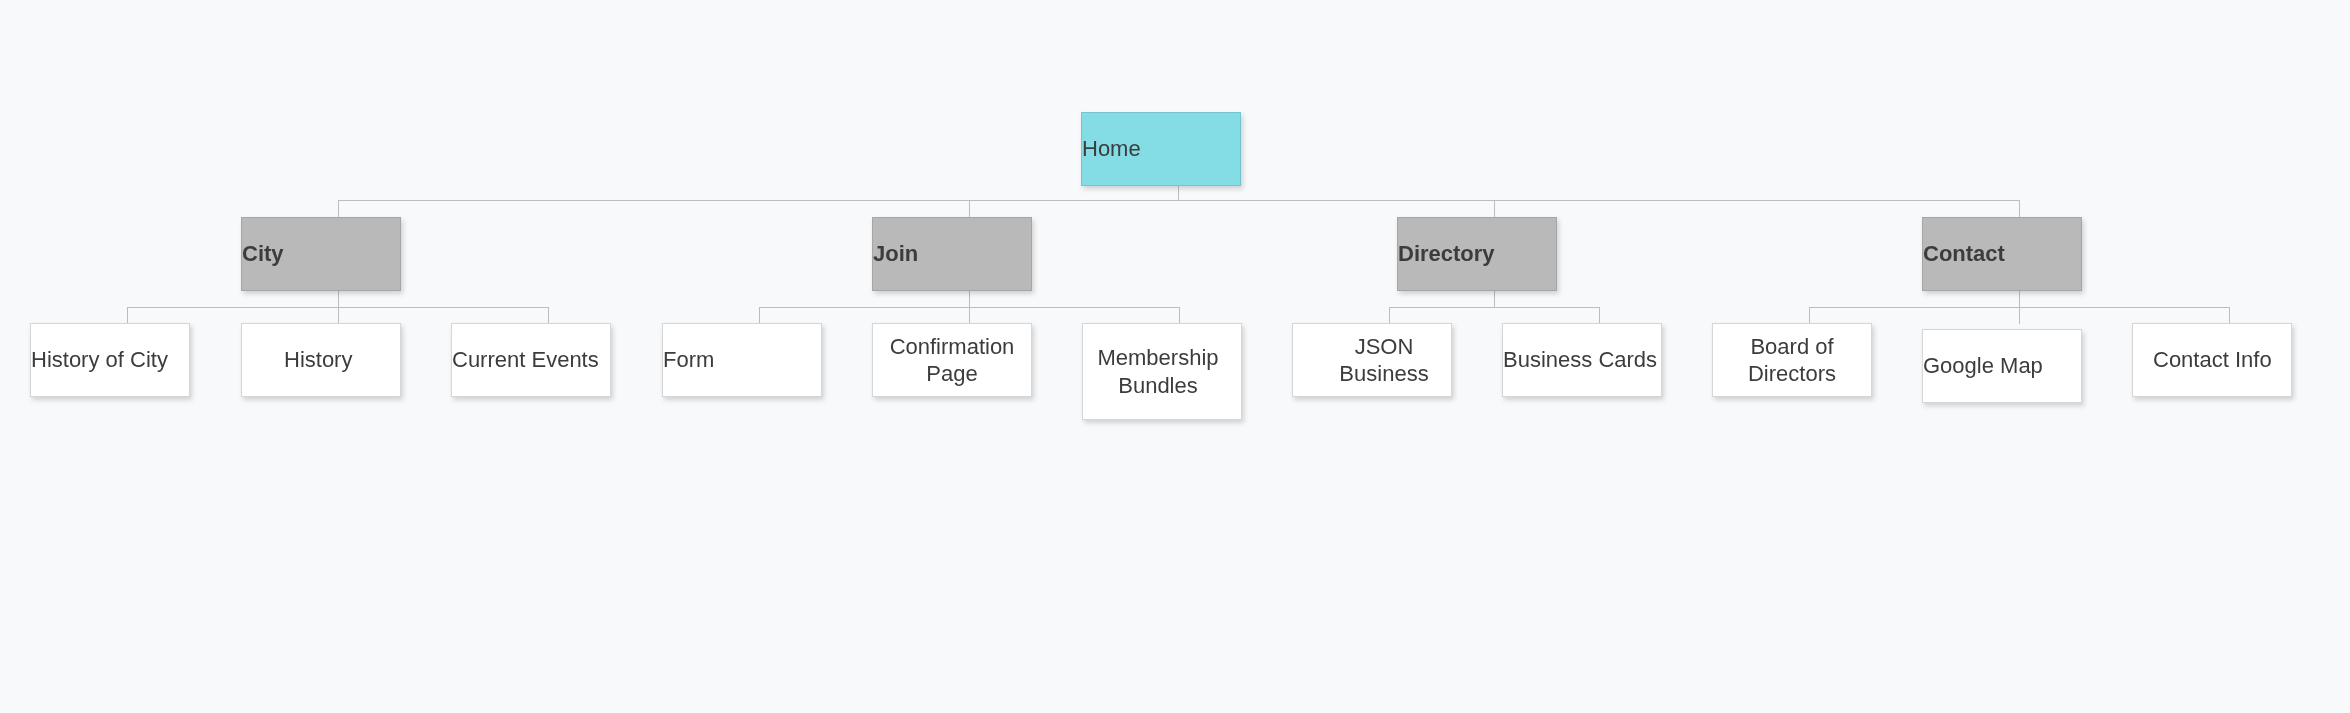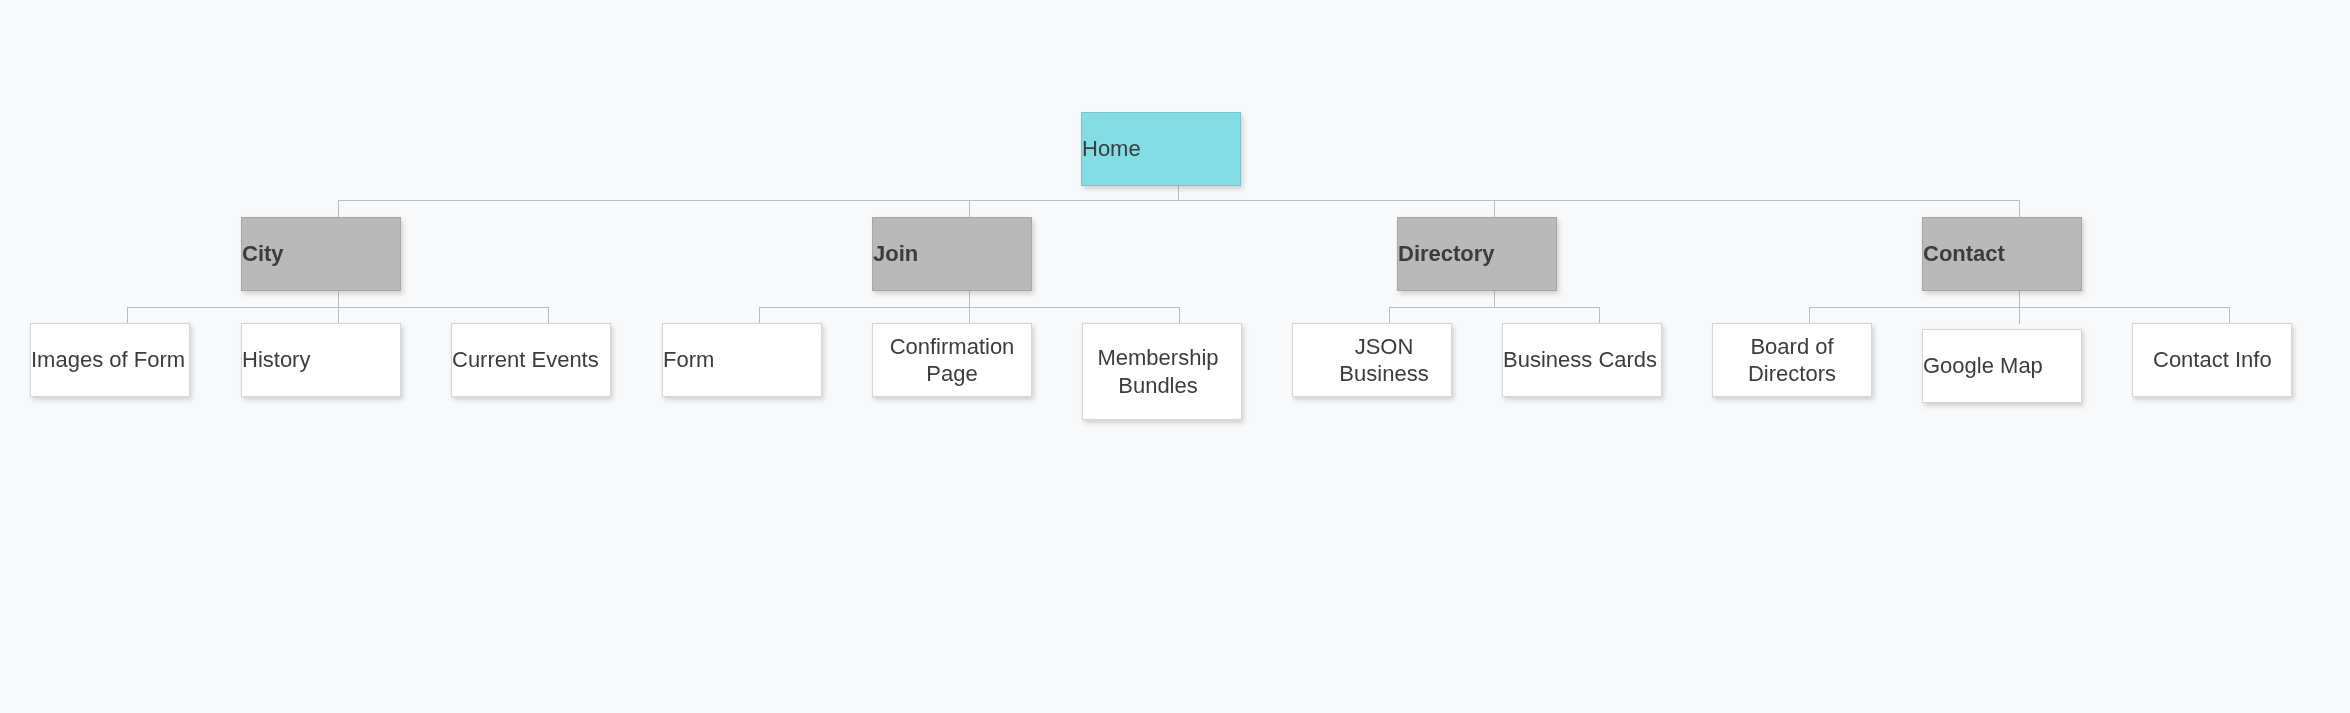--- a/index.html
+++ b/index.html
@@ -118,23 +118,23 @@
     <span class="node__label">Join</span>
   </div>
   <div class="node node--branch" style="left:1397px;top:217px;">
     <span class="node__label">Directory</span>
   </div>
   <div class="node node--branch" style="left:1922px;top:217px;">
     <span class="node__label">Contact</span>
   </div>
 
   <div class="node node--leaf" style="left:30px;top:323px;">
-    <span class="node__label">Images of Form</span>
+    <span class="node__label">History of City</span>
   </div>
-  <div class="node node--leaf" style="left:241px;top:323px;">
+  <div class="node node--leaf" style="left:241px;top:323px;padding-left:42px;">
     <span class="node__label">History</span>
   </div>
   <div class="node node--leaf" style="left:451px;top:323px;">
     <span class="node__label">Current Events</span>
   </div>
   <div class="node node--leaf" style="left:662px;top:323px;">
     <span class="node__label">Form</span>
   </div>
   <div class="node node--leaf" style="left:872px;top:323px;">
     <span class="node__label">Confirmation Page</span>

